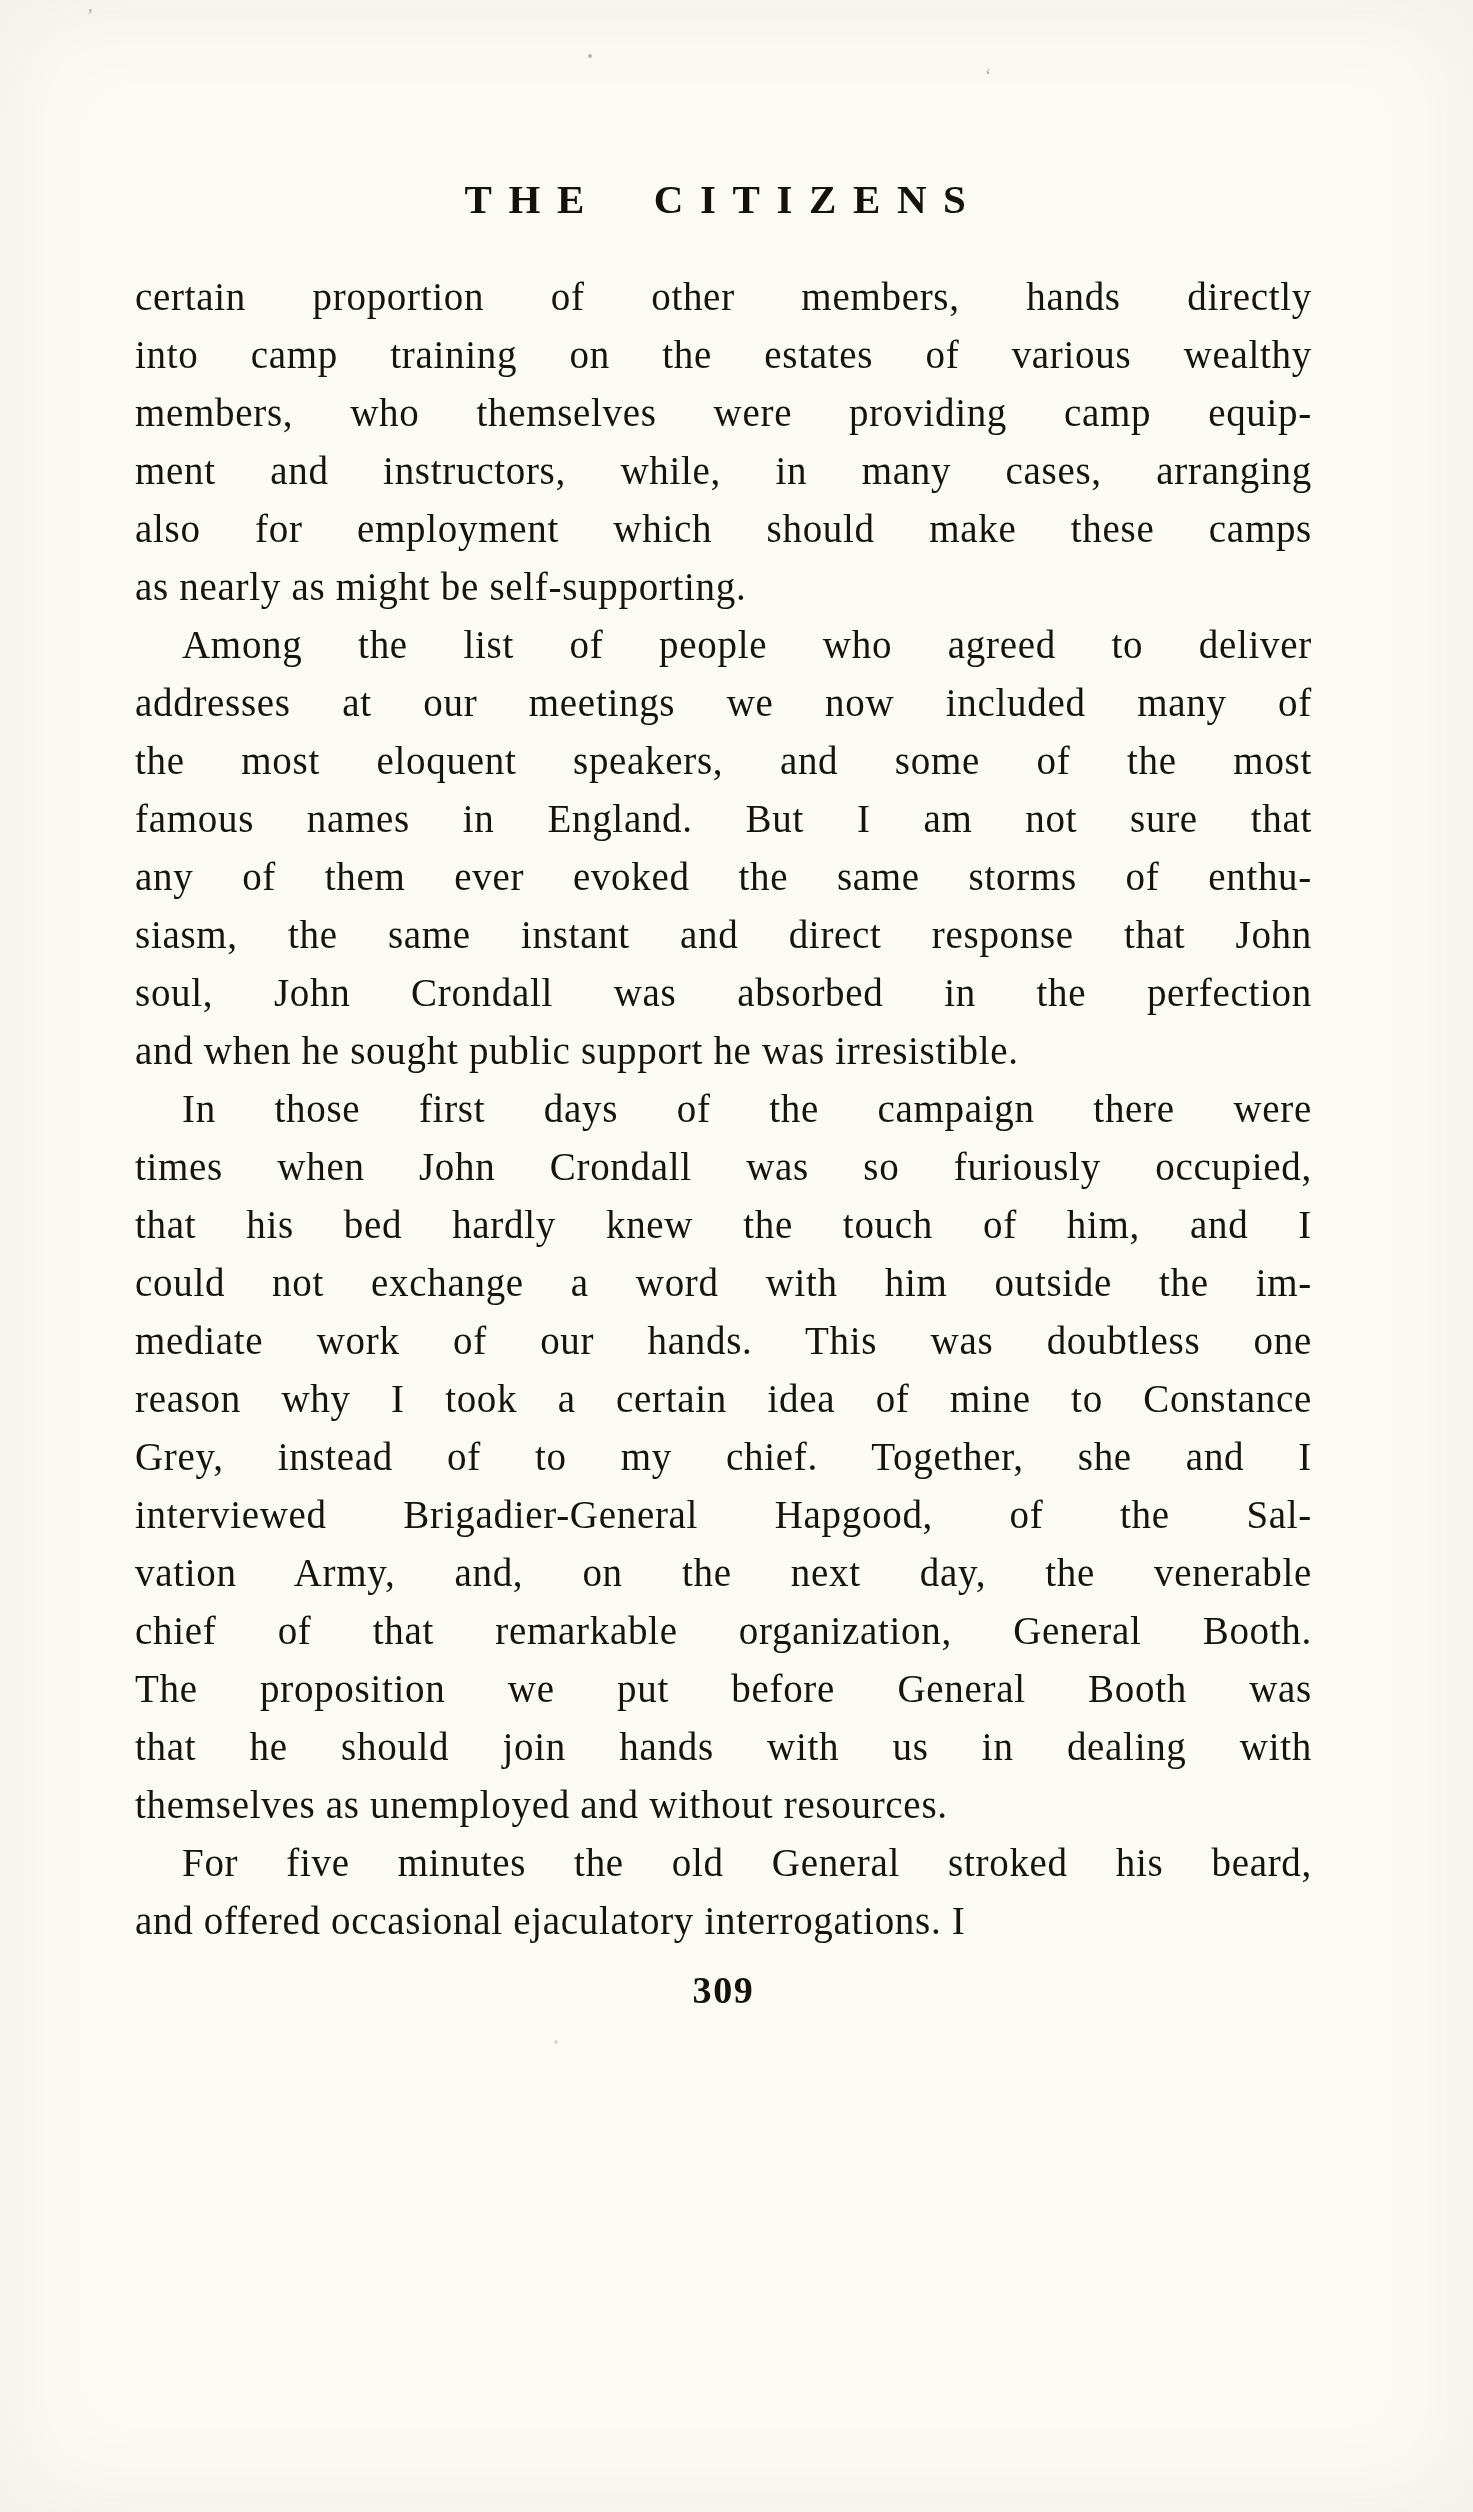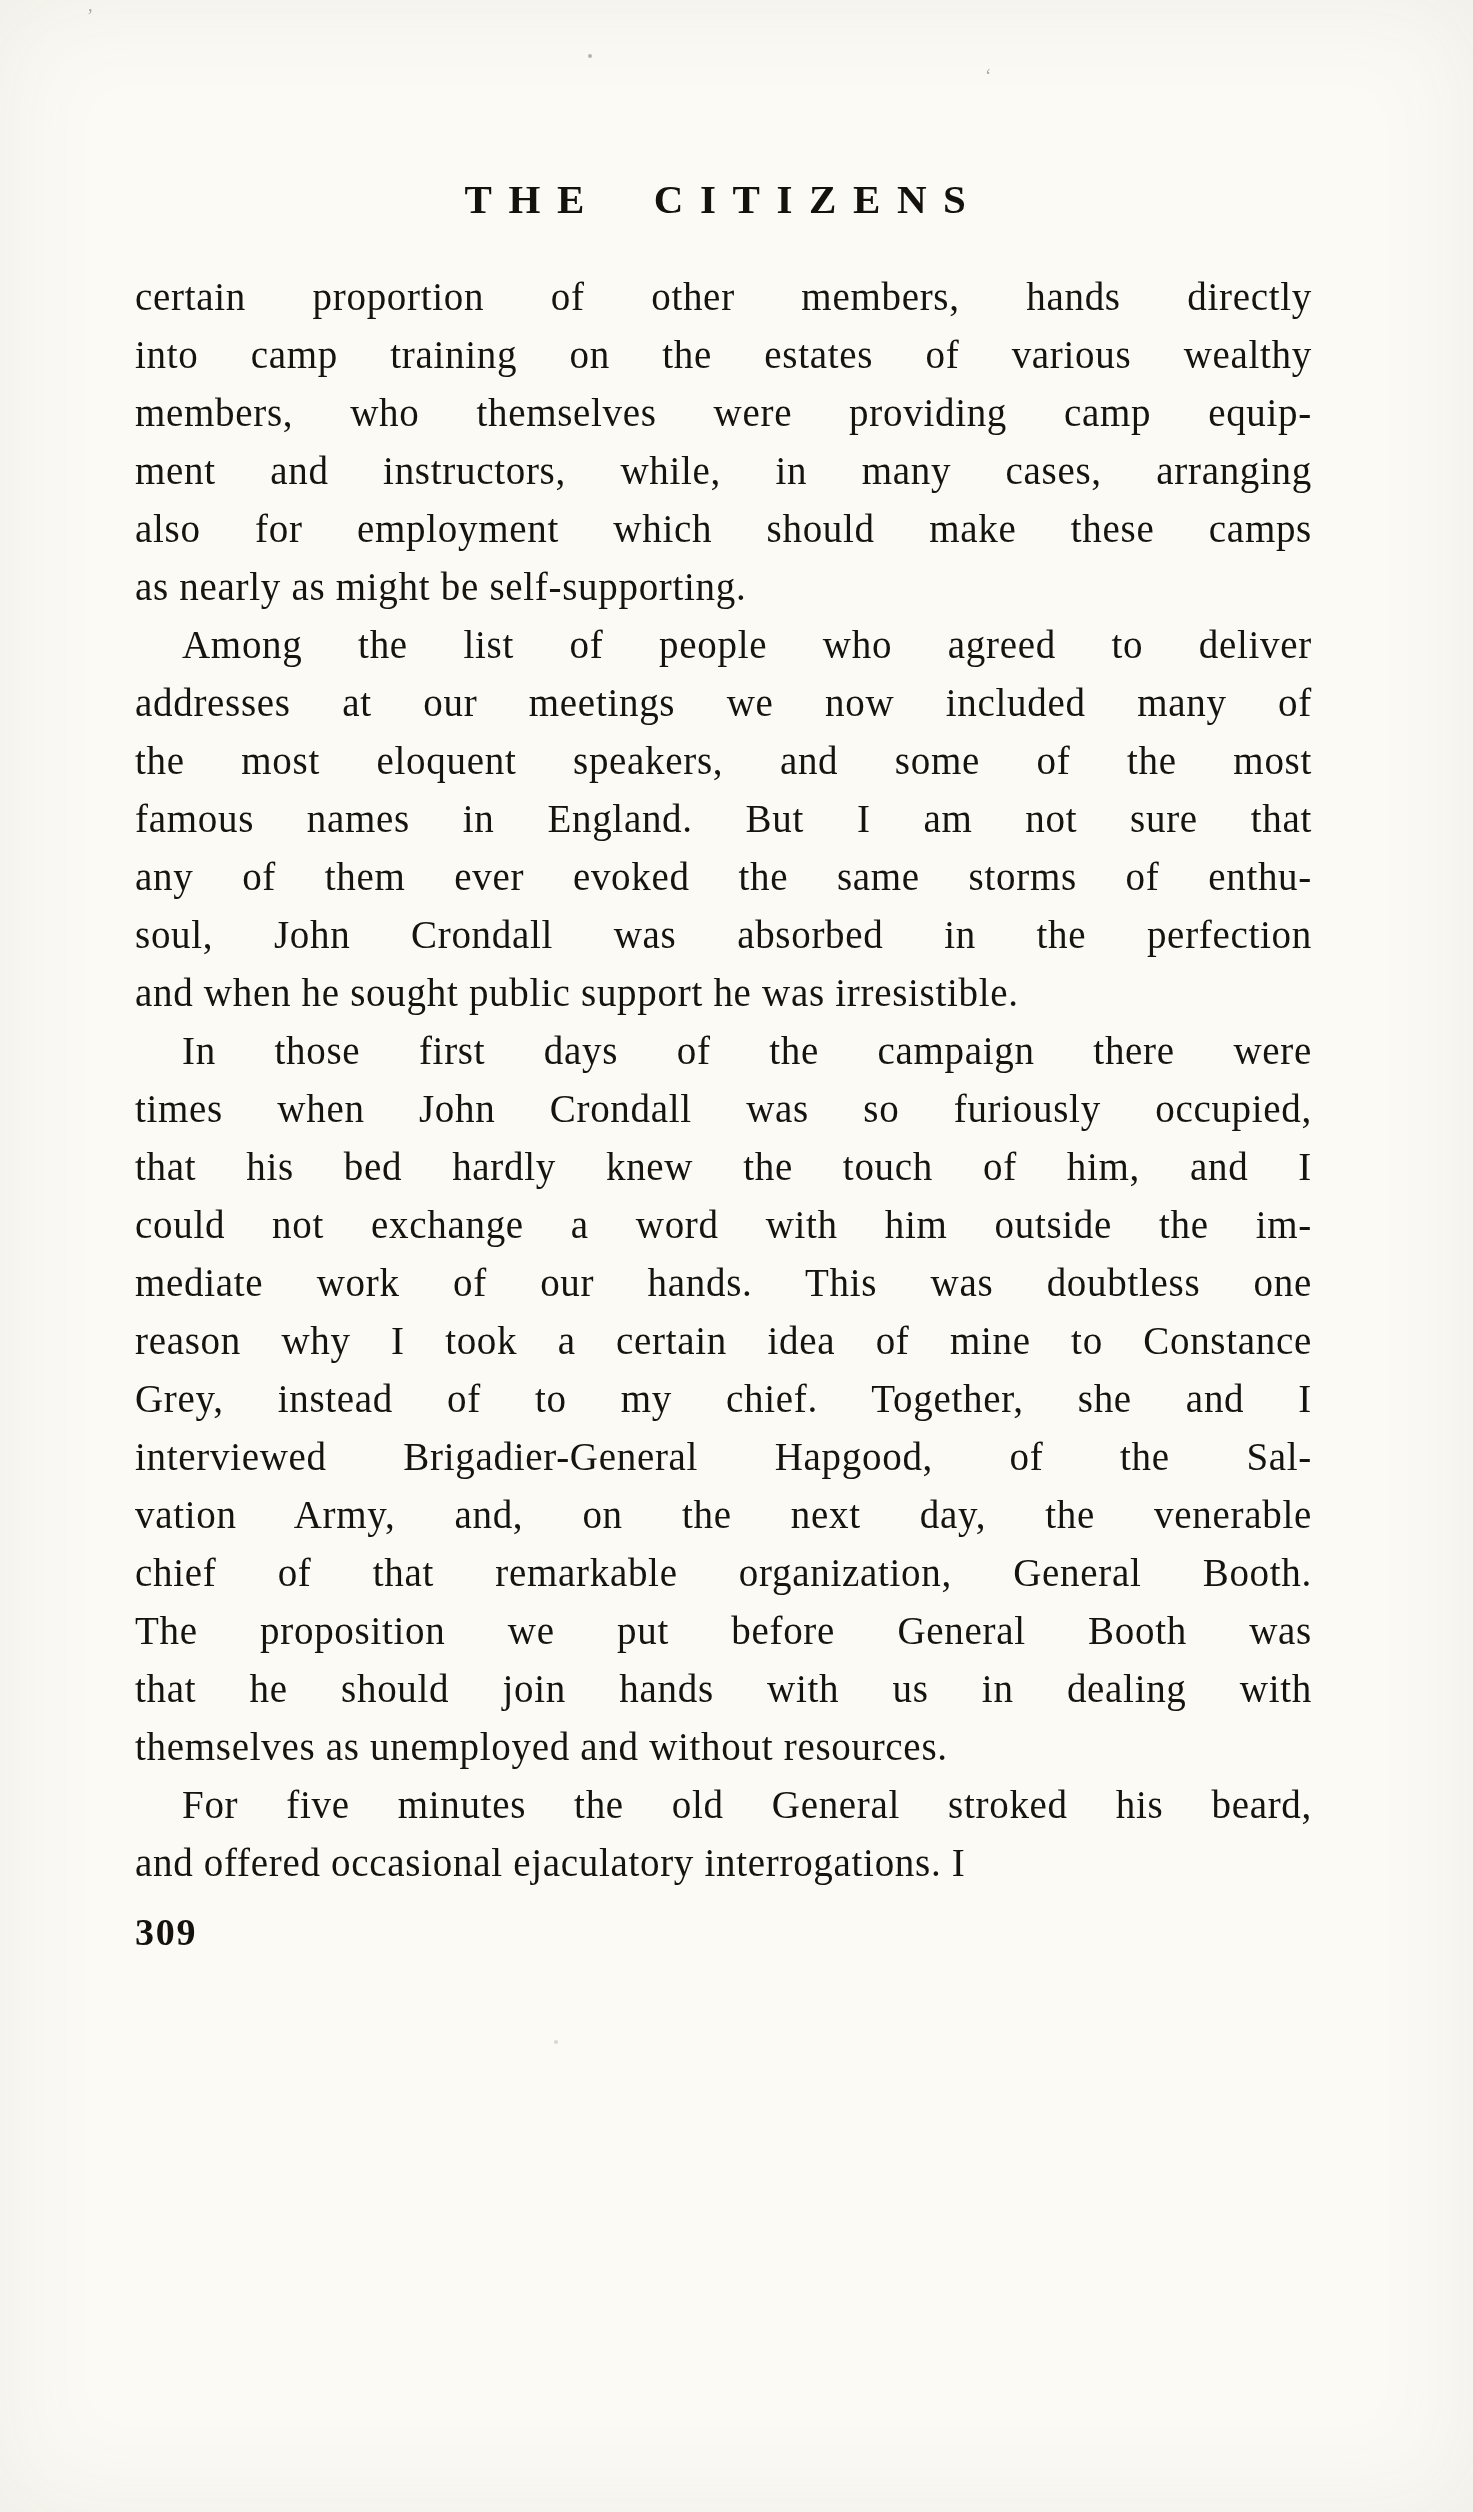--- a/index.html
+++ b/index.html
@@ -60,21 +60,21 @@
     text-align-last: left;
     white-space: normal;
   }
 
   .paragraph.indent .line.first {
     text-indent: 47px;
   }
 
   .page-number {
     margin-top: 14px;
-    text-align: left;
+    text-align: center;
     font-size: 38px;
     font-weight: 700;
     letter-spacing: 1.7px;
     line-height: 52px;
     color: #15110c;
   }
 
   
   .speck {
     position: absolute;
@@ -111,20 +111,21 @@
           <span class="line">ment and instructors, while, in many cases, arranging</span>
           <span class="line">also for employment which should make these camps</span>
           <span class="line last">as nearly as might be self-supporting.</span>
         </p>
         <p class="paragraph indent">
           <span class="line first">Among the list of people who agreed to deliver</span>
           <span class="line">addresses at our meetings we now included many of</span>
           <span class="line">the most eloquent speakers, and some of the most</span>
           <span class="line">famous names in England.  But I am not sure that</span>
           <span class="line">any of them ever evoked the same storms of enthu-</span>
+          <span class="line">siasm, the same instant and direct response that John</span>
           <span class="line">soul, John Crondall was absorbed in the perfection</span>
           <span class="line last">and when he sought public support he was irresistible.</span>
         </p>
         <p class="paragraph indent">
           <span class="line first">In those first days of the campaign there were</span>
           <span class="line">times when John Crondall was so furiously occupied,</span>
           <span class="line">that his bed hardly knew the touch of him, and I</span>
           <span class="line">could not exchange a word with him outside the im-</span>
           <span class="line">mediate work of our hands.  This was doubtless one</span>
           <span class="line">reason why I took a certain idea of mine to Constance</span>

